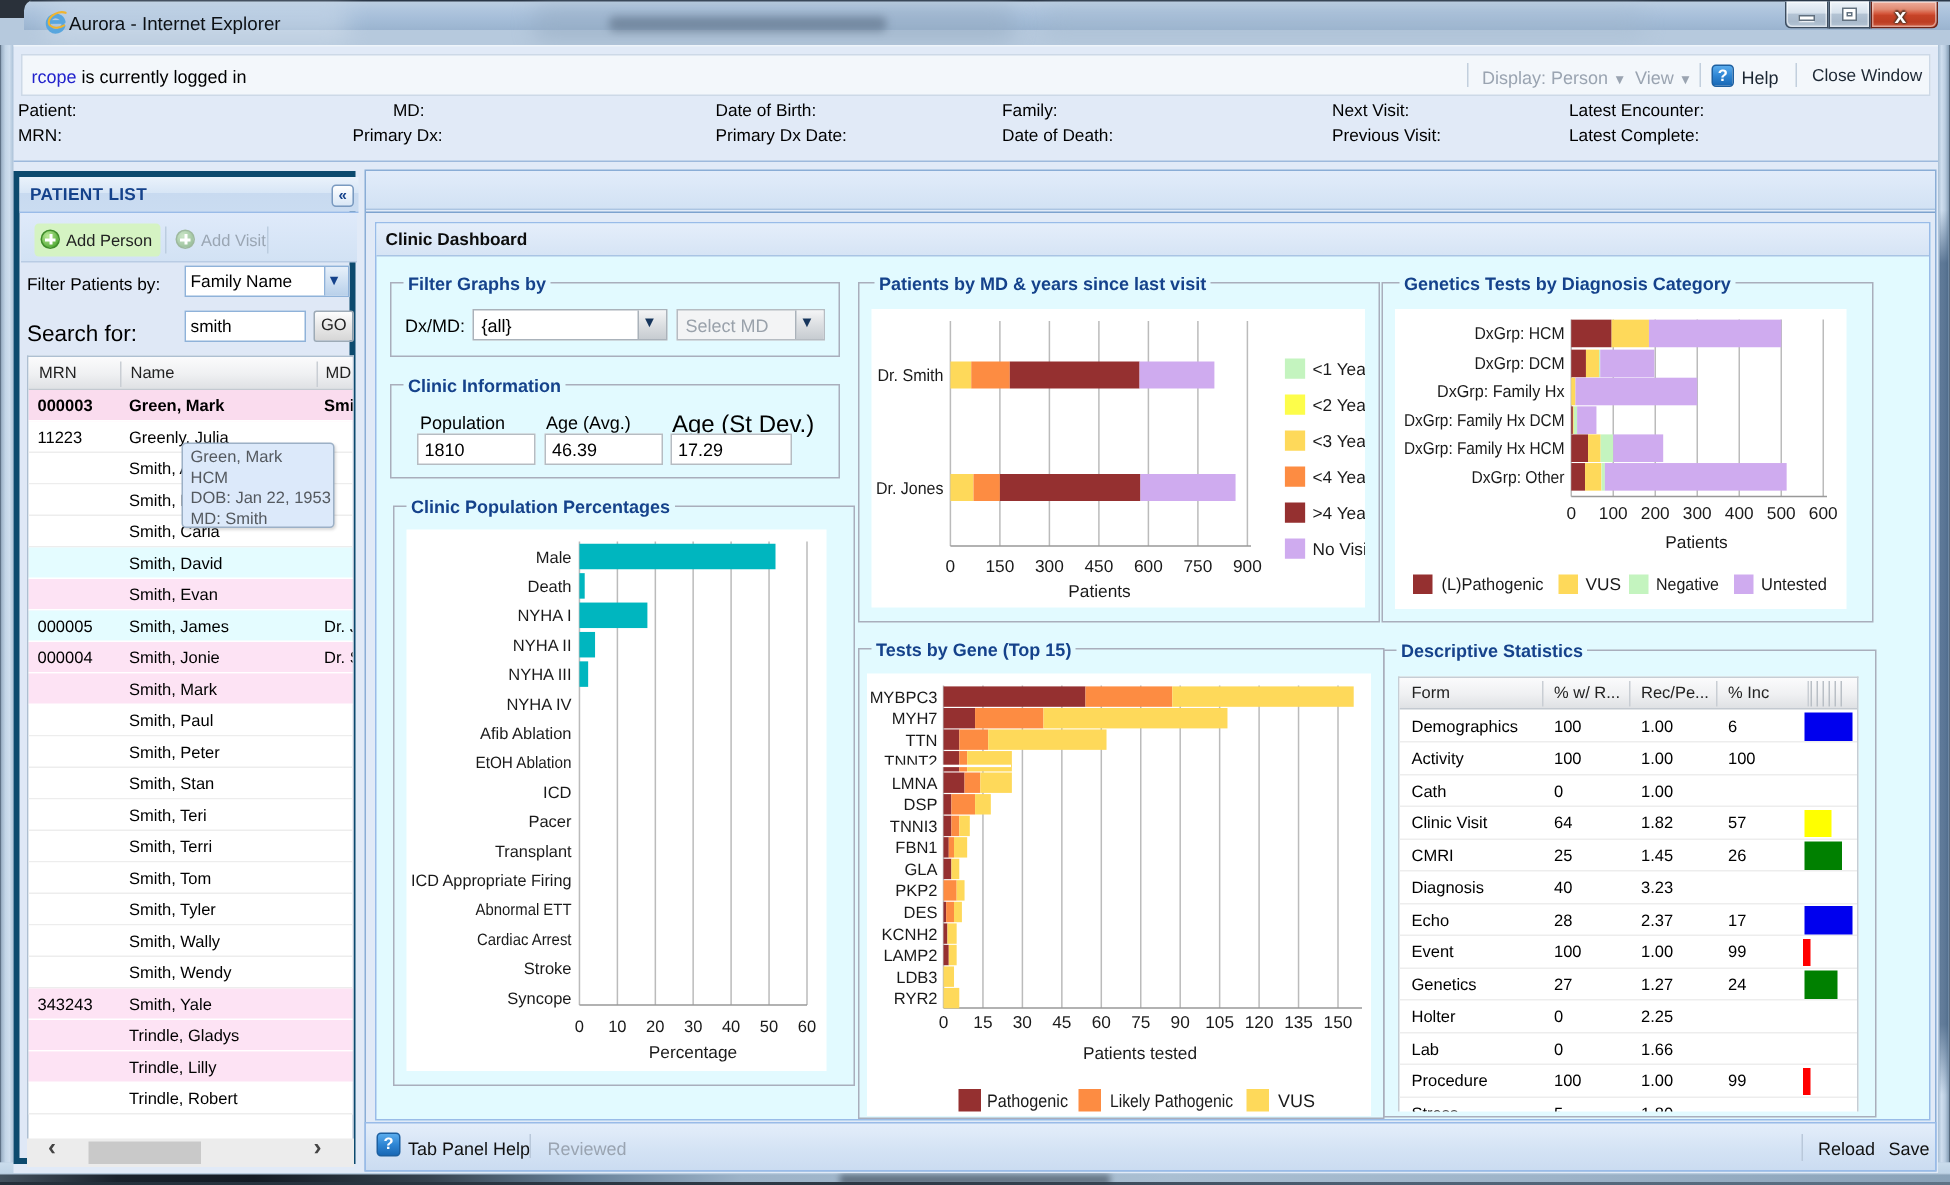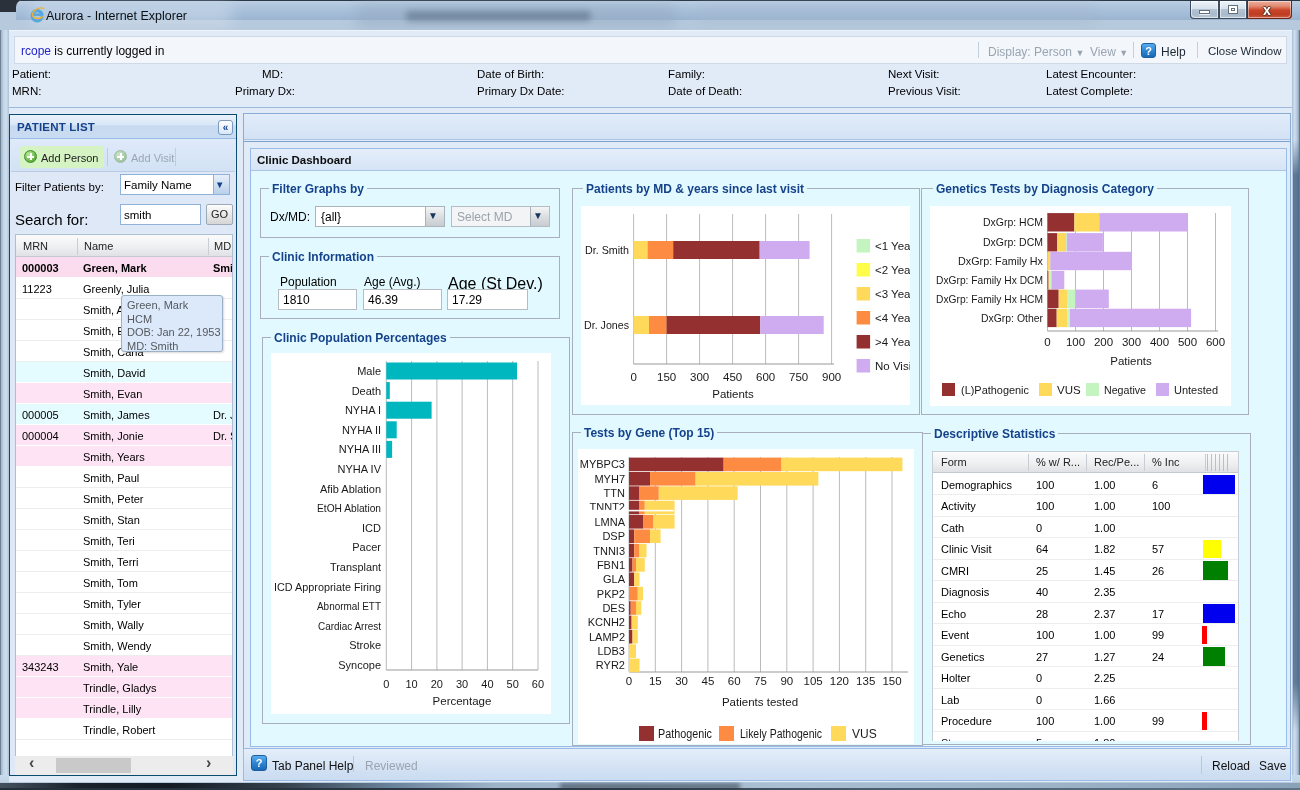--- a/index.html
+++ b/index.html
@@ -21,21 +21,21 @@
 
 
 .wbtn { position:absolute; top:1px; height:18px; border:1px solid #3c4c5e; border-top:none; }
 .wbtn .inner { position:absolute; inset:0; border:1px solid rgba(255,255,255,.55); }
 
 
 .b { font-weight:bold; }
 .navy { color:#15428b; }
 
 
-.panel { position:absolute; border:1px solid #0c4a6e; }
+.panel { position:absolute; border:4px solid #0c4a6e; }
 .phead { background:linear-gradient(180deg,#eaf2fb 0%,#d8e6f6 45%,#c8daf0 46%,#cadcf1 100%); border-bottom:1px solid #99bbe8; }
 
 
 .fs { position:absolute; border:1px solid #a9aebc; }
 .white { background:#fff; position:absolute; }
 </style>
 </head>
 <body>
 <div id="stage">
 
@@ -163,21 +163,21 @@
       <div class="abs" style="left:67px;top:153px;font-size:11px;white-space:nowrap;">Smith, Evan</div>
       <div class="abs" style="left:0;top:169px;width:218px;height:21px;background:#e4fcff;border-bottom:1px solid #ffffff;"></div>
       <div class="abs" style="left:6px;top:174px;font-size:11px;">000005</div>
       <div class="abs" style="left:67px;top:174px;font-size:11px;white-space:nowrap;">Smith, James</div>
       <div class="abs" style="left:197px;top:174px;font-size:11px;white-space:nowrap;">Dr. Jones</div>
       <div class="abs" style="left:0;top:190px;width:218px;height:21px;background:#fde3f4;border-bottom:1px solid #ffffff;"></div>
       <div class="abs" style="left:6px;top:195px;font-size:11px;">000004</div>
       <div class="abs" style="left:67px;top:195px;font-size:11px;white-space:nowrap;">Smith, Jonie</div>
       <div class="abs" style="left:197px;top:195px;font-size:11px;white-space:nowrap;">Dr. Smith</div>
       <div class="abs" style="left:0;top:211px;width:218px;height:21px;background:#fde3f4;border-bottom:1px solid #ffffff;"></div>
-      <div class="abs" style="left:67px;top:216px;font-size:11px;white-space:nowrap;">Smith, Years</div>
+      <div class="abs" style="left:67px;top:216px;font-size:11px;white-space:nowrap;">Smith, Mark</div>
       <div class="abs" style="left:0;top:232px;width:218px;height:21px;background:#ffffff;border-bottom:1px solid #ededed;"></div>
       <div class="abs" style="left:67px;top:237px;font-size:11px;white-space:nowrap;">Smith, Paul</div>
       <div class="abs" style="left:0;top:253px;width:218px;height:21px;background:#ffffff;border-bottom:1px solid #ededed;"></div>
       <div class="abs" style="left:67px;top:258px;font-size:11px;white-space:nowrap;">Smith, Peter</div>
       <div class="abs" style="left:0;top:274px;width:218px;height:21px;background:#ffffff;border-bottom:1px solid #ededed;"></div>
       <div class="abs" style="left:67px;top:279px;font-size:11px;white-space:nowrap;">Smith, Stan</div>
       <div class="abs" style="left:0;top:295px;width:218px;height:21px;background:#ffffff;border-bottom:1px solid #ededed;"></div>
       <div class="abs" style="left:67px;top:300px;font-size:11px;white-space:nowrap;">Smith, Teri</div>
       <div class="abs" style="left:0;top:316px;width:218px;height:21px;background:#ffffff;border-bottom:1px solid #ededed;"></div>
       <div class="abs" style="left:67px;top:321px;font-size:11px;white-space:nowrap;">Smith, Terri</div>
@@ -516,21 +516,21 @@
       <div class="abs" style="left:270px;top:87.5px;width:18px;height:18.5px;background:#ffff00;"></div>
       <div class="abs" style="left:0;top:107.5px;width:305px;height:21.5px;border-bottom:1px solid #ededed;"></div>
       <div class="abs" style="left:8px;top:112.5px;font-size:11px;">CMRI</div>
       <div class="abs" style="left:103px;top:112.5px;font-size:11px;">25</div>
       <div class="abs" style="left:161px;top:112.5px;font-size:11px;">1.45</div>
       <div class="abs" style="left:219px;top:112.5px;font-size:11px;">26</div>
       <div class="abs" style="left:270px;top:109.0px;width:25px;height:18.5px;background:#008000;"></div>
       <div class="abs" style="left:0;top:129.0px;width:305px;height:21.5px;border-bottom:1px solid #ededed;"></div>
       <div class="abs" style="left:8px;top:134.0px;font-size:11px;">Diagnosis</div>
       <div class="abs" style="left:103px;top:134.0px;font-size:11px;">40</div>
-      <div class="abs" style="left:161px;top:134.0px;font-size:11px;">2.35</div>
+      <div class="abs" style="left:161px;top:134.0px;font-size:11px;">3.23</div>
       <div class="abs" style="left:0;top:150.5px;width:305px;height:21.5px;border-bottom:1px solid #ededed;"></div>
       <div class="abs" style="left:8px;top:155.5px;font-size:11px;">Echo</div>
       <div class="abs" style="left:103px;top:155.5px;font-size:11px;">28</div>
       <div class="abs" style="left:161px;top:155.5px;font-size:11px;">2.37</div>
       <div class="abs" style="left:219px;top:155.5px;font-size:11px;">17</div>
       <div class="abs" style="left:270px;top:152.0px;width:32px;height:18.5px;background:#0000ee;"></div>
       <div class="abs" style="left:0;top:172.0px;width:305px;height:21.5px;border-bottom:1px solid #ededed;"></div>
       <div class="abs" style="left:8px;top:177.0px;font-size:11px;">Event</div>
       <div class="abs" style="left:103px;top:177.0px;font-size:11px;">100</div>
       <div class="abs" style="left:161px;top:177.0px;font-size:11px;">1.00</div>

